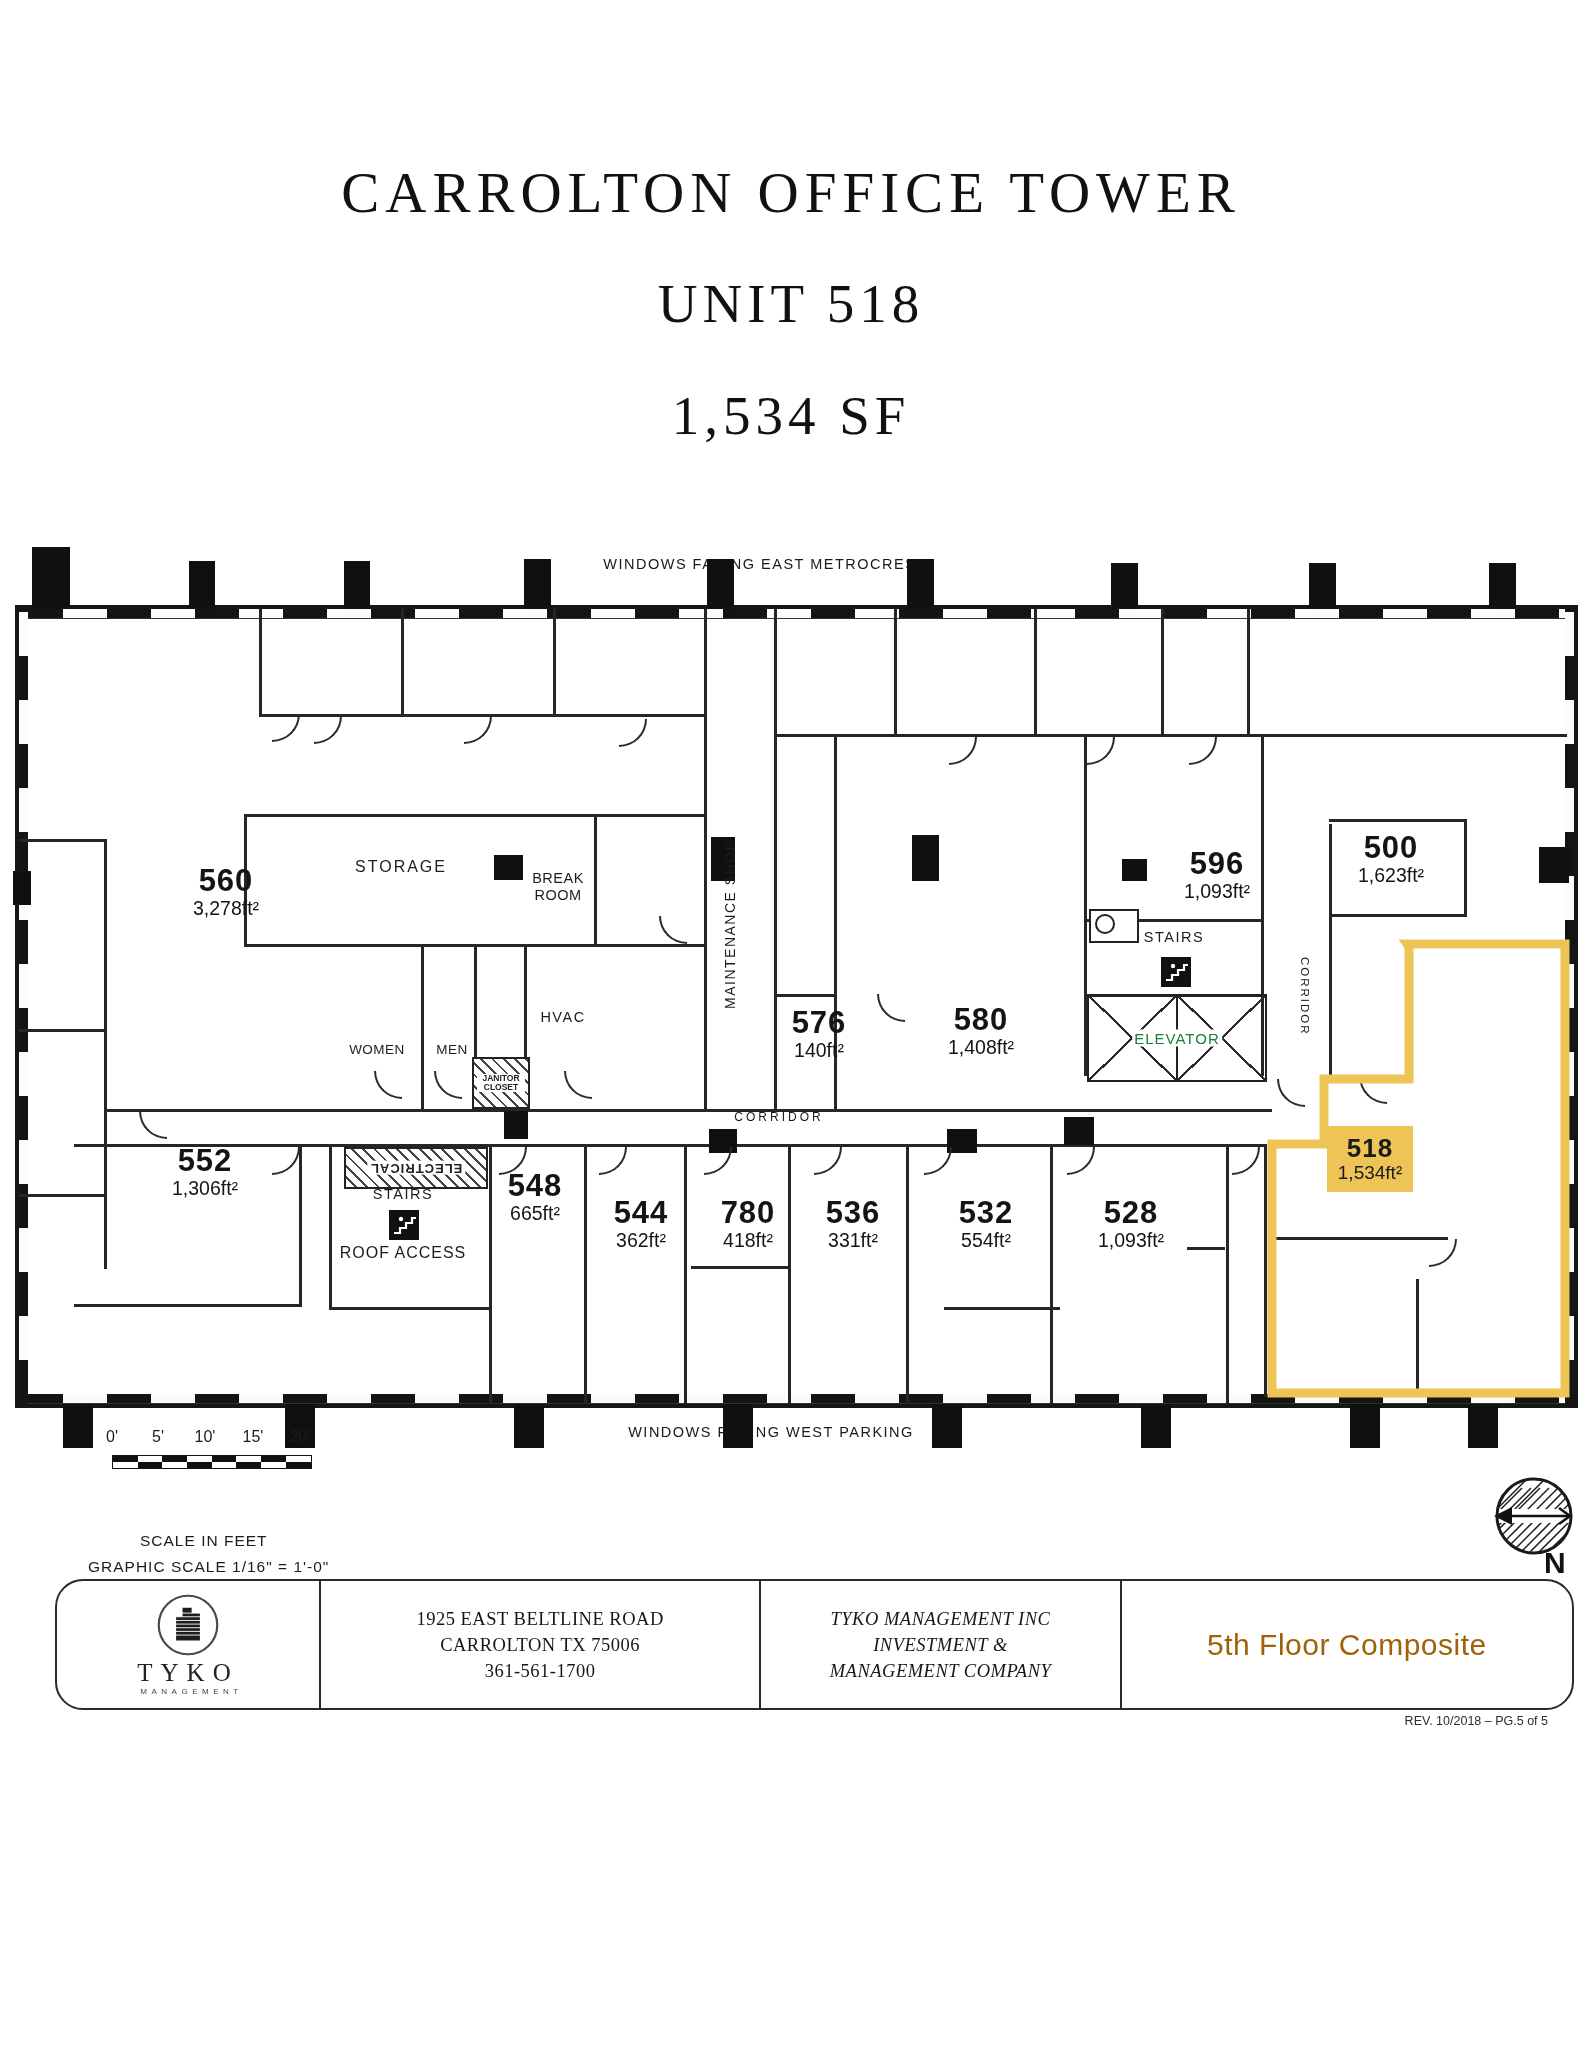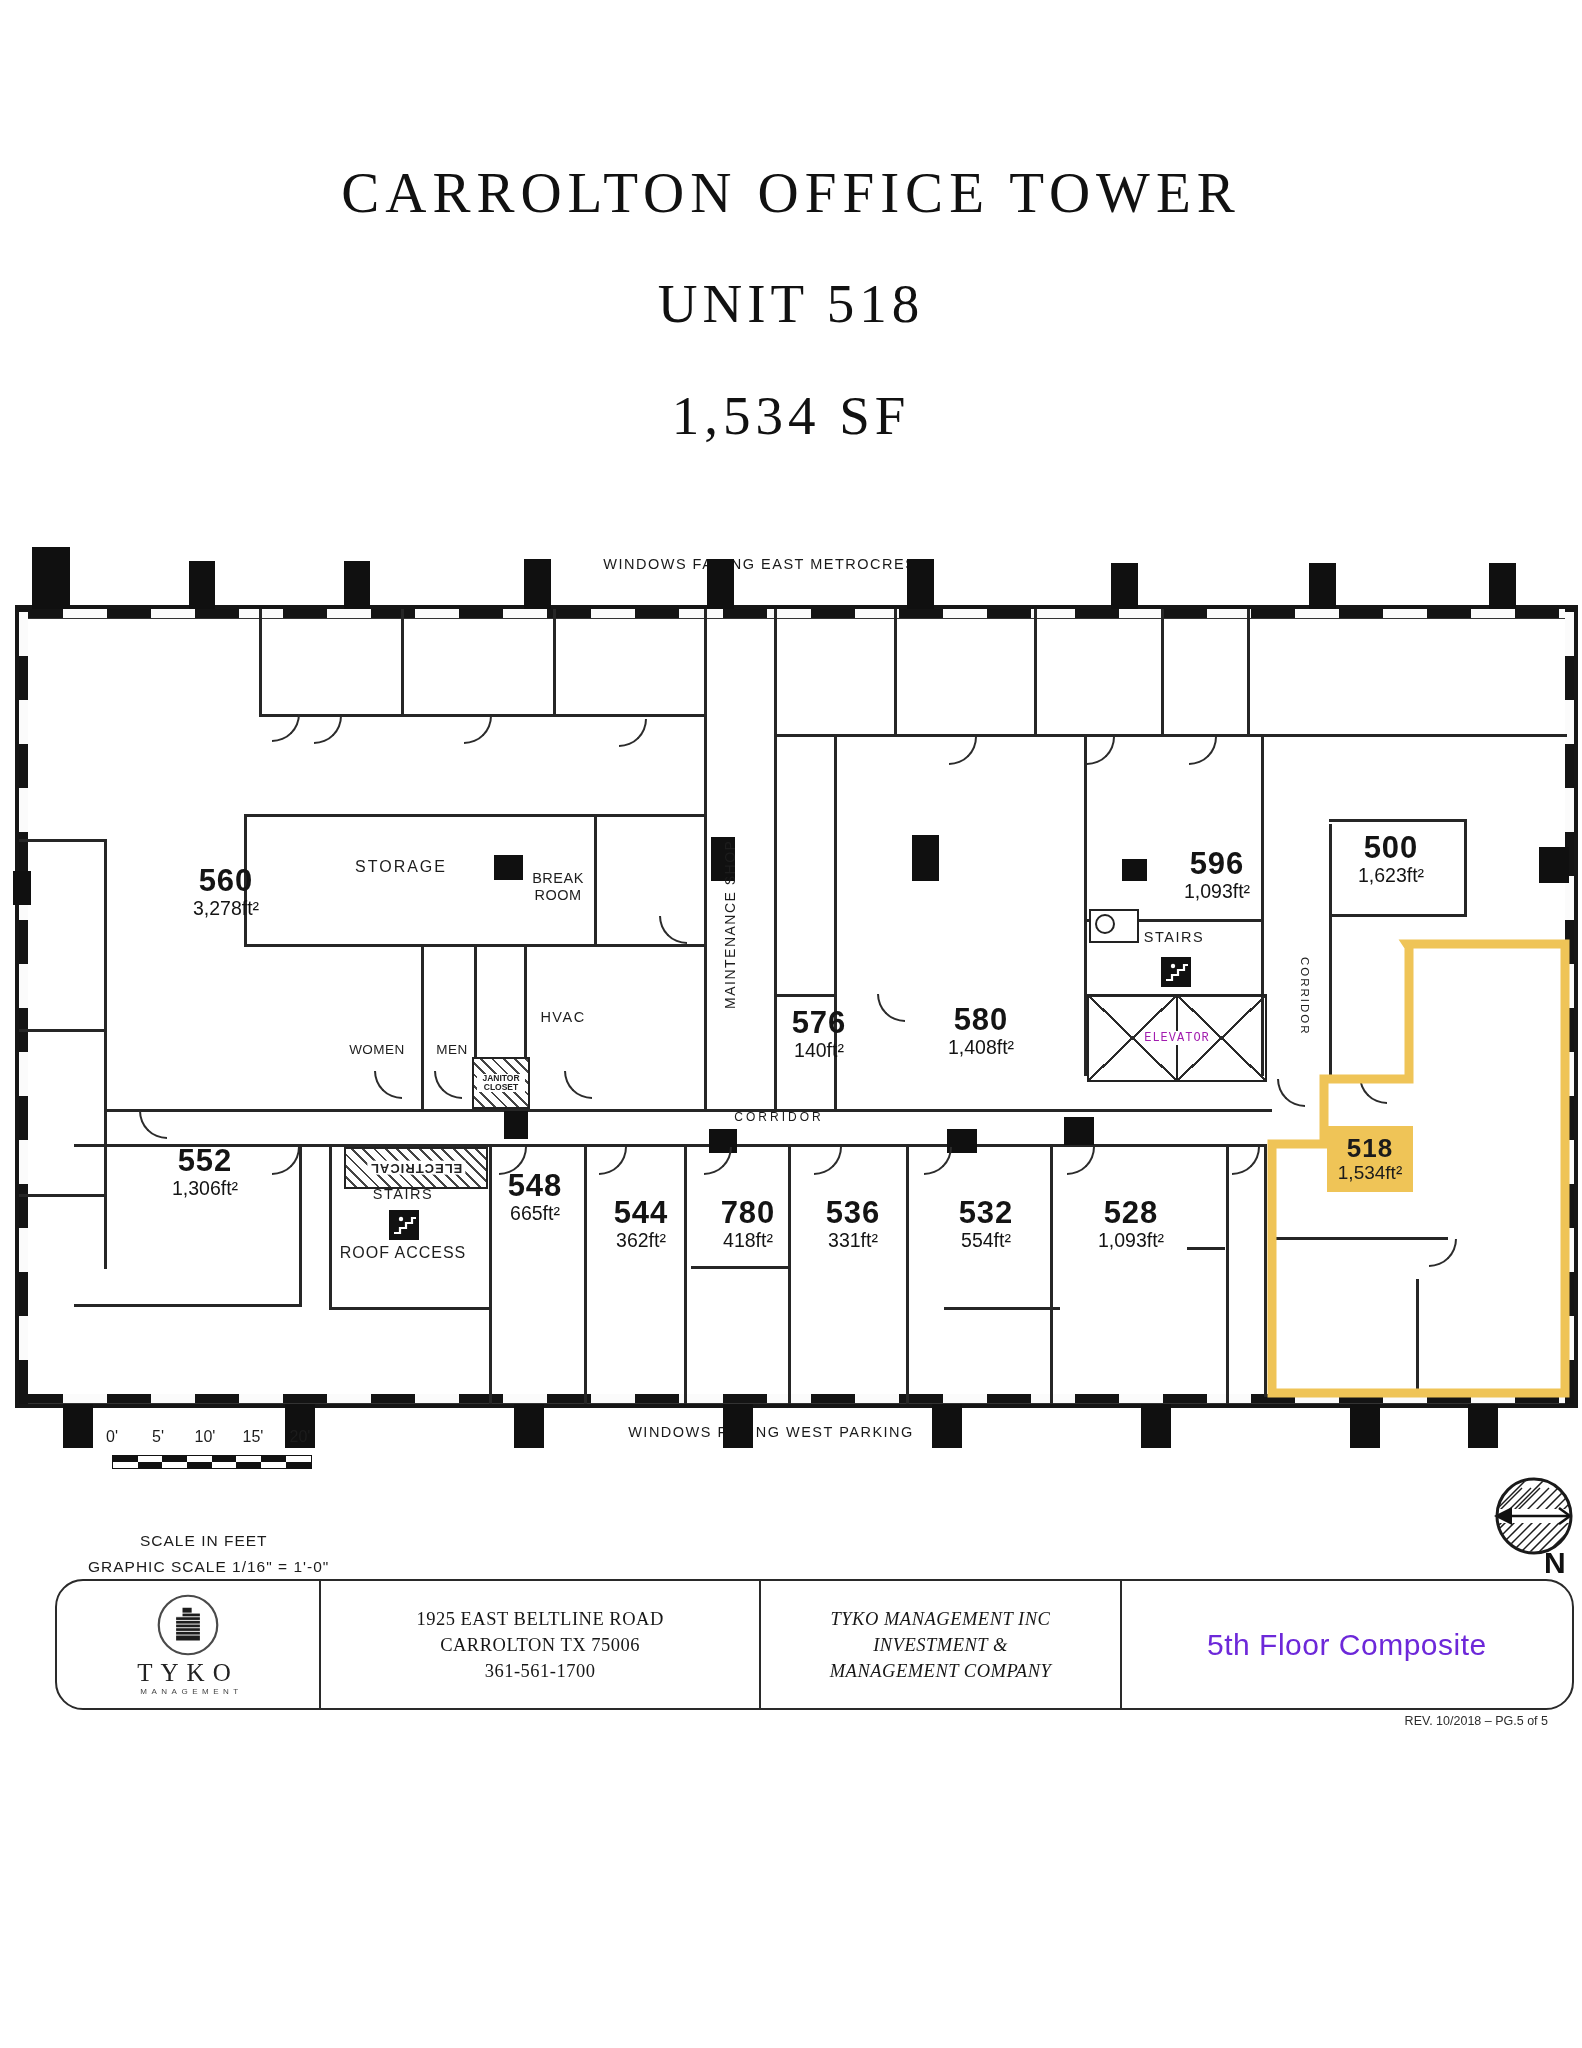--- a/index.html
+++ b/index.html
@@ -44,21 +44,21 @@
   .window-note{position:absolute;transform:translateX(-50%);font-size:14.5px;letter-spacing:1.5px;color:#1a1a1a;}
   
   #elevator-box{position:absolute;left:1068px;top:385px;width:176px;height:84px;
     border:2.6px solid #222;display:flex;}
   .xcell{flex:1;
     background:
       linear-gradient(to top right,transparent calc(50% - 1.1px),#2a2a2a calc(50% - 1.1px) calc(50% + 1.1px),transparent calc(50% + 1.1px)),
       linear-gradient(to bottom right,transparent calc(50% - 1.1px),#2a2a2a calc(50% - 1.1px) calc(50% + 1.1px),transparent calc(50% + 1.1px));}
   .xcell + .xcell{border-left:2.2px solid #222;}
   #elevator-label{position:absolute;left:50%;top:50%;transform:translate(-50%,-50%);
-    background:#fff;padding:0 2px;font-size:12px;letter-spacing:1px;color:#a21caf;font-family:Liberation Mono, monospace;}
+    background:#fff;padding:0 2px;font-size:15px;letter-spacing:1px;color:#15803d;}
   
   .stairs-icon{position:absolute;width:30px;height:30px;}
   .fixture{position:absolute;border:2px solid #222;background:#fff;}
   .fixture .circ{position:absolute;left:4px;top:3px;width:16px;height:16px;border:2px solid #222;border-radius:50%;}
   
   #hl-518-box{position:absolute;left:1308px;top:517px;width:86px;height:66px;
      display:flex;flex-direction:column;align-items:center;justify-content:center;z-index:6;line-height:1.1;}
   #hl-518-box .unit-id{font-size:26px;}
   #hl-518-box .unit-area{font-size:19px;}
   
@@ -75,21 +75,21 @@
   .tb-sec{position:relative;height:100%;}
   .tb-div{border-left:2.4px solid #2a2a2a;height:100%;}
   #tb-logo{width:263px;display:flex;flex-direction:column;align-items:center;justify-content:center;}
   #tb-logo-name{font-family:"Liberation Serif",serif;font-size:25px;letter-spacing:8px;color:#222;margin-top:2px;}
   #tb-logo-sub{font-size:8px;letter-spacing:4.5px;color:#444;padding-left:7px;}
   #tb-address{width:440px;}
   #tb-company{width:360px;font-style:italic;}
   .tb-text{display:flex;flex-direction:column;align-items:center;justify-content:center;
      font-family:"Liberation Serif",serif;font-size:18.5px;line-height:26px;color:#161616;letter-spacing:.5px;}
   #tb-sheet{width:452px;display:flex;align-items:center;justify-content:center;
-     font-size:30px;color:#6d28d9;letter-spacing:.5px;}
+     font-size:30px;color:#a16207;letter-spacing:.5px;}
   #rev-note{position:absolute;left:1240px;top:1714px;width:308px;text-align:right;font-size:12.5px;color:#2c2c2c;}
 </style>
 </head>
 <body>
 
 <div id="page">
 
   <div class="h-line" id="h-title">CARROLTON OFFICE TOWER</div>
   <div class="h-line" id="h-unit">UNIT 518</div>
   <div class="h-line" id="h-area">1,534 SF</div>

